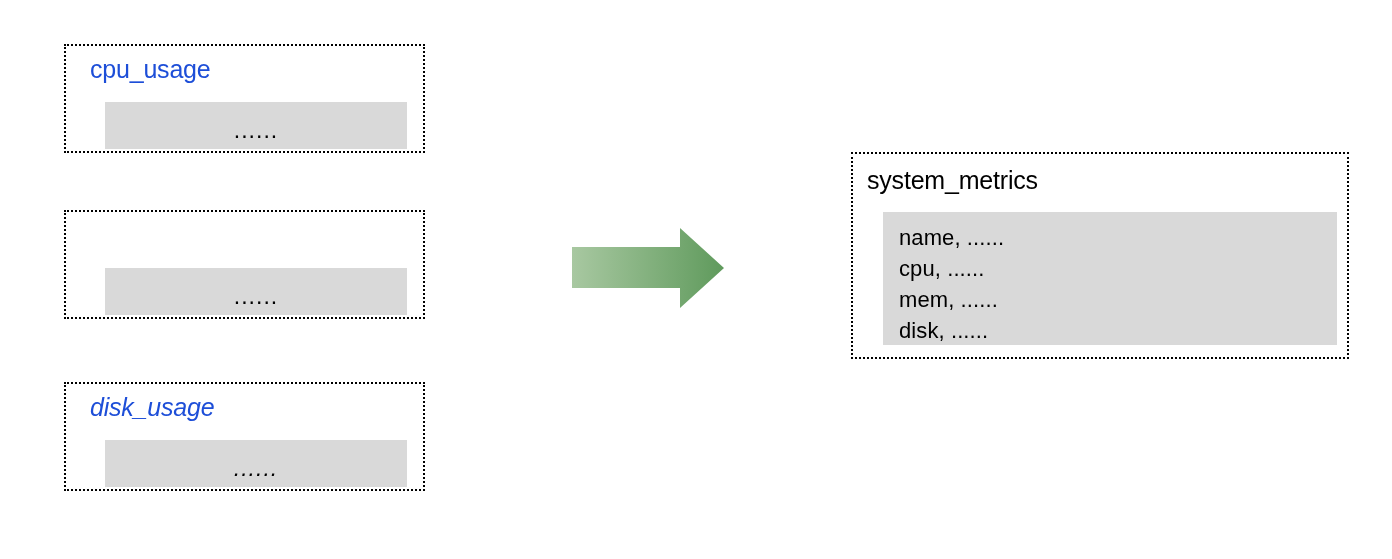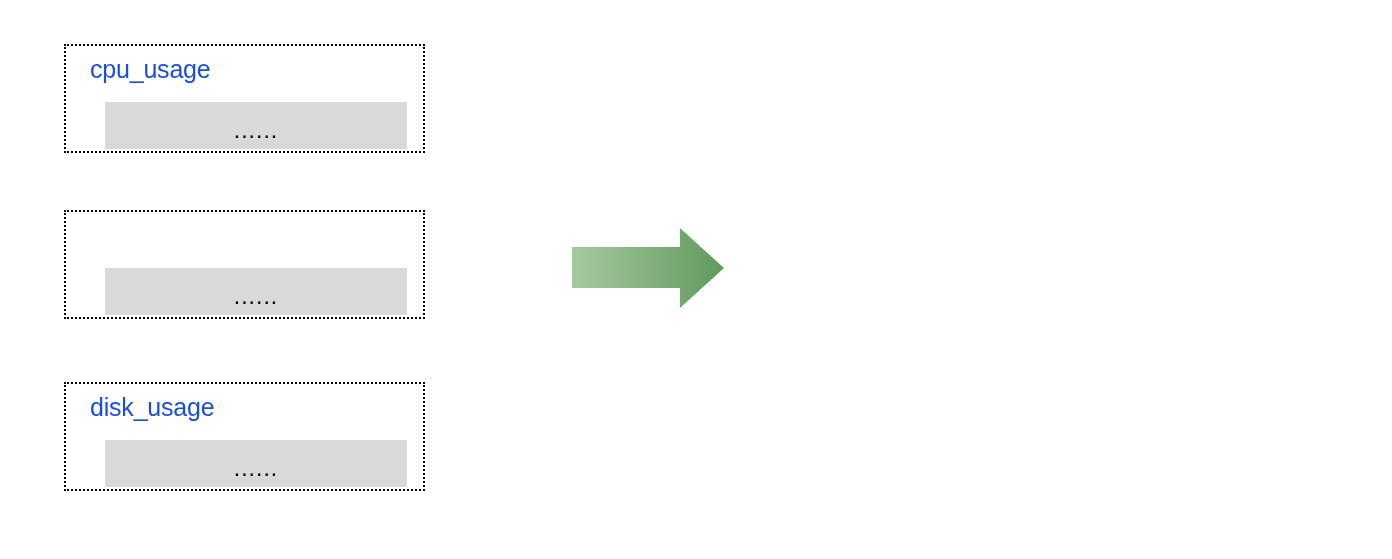--- a/index.html
+++ b/index.html
@@ -54,21 +54,21 @@
     font-size: 23px;
     line-height: 23px;
     color: #000000;
     letter-spacing: 1px;
     transform: translateY(5px);
   }
 
   
   #box-cpu  { left: 64px;  top: 44px;  width: 361px; height: 109px; }
   #box-mem  { left: 64px;  top: 210px; width: 361px; height: 109px; }
-  #box-disk { left: 64px;  top: 382px; width: 361px; height: 109px; }
+  #box-disk { left: 64px;  top: 382px; width: 361px; height: 109px; font-style: italic; }
 
   .entity-body-left { left: 39px; top: 56px; width: 302px; height: 47px; }
 
   
   #arrow-wrap {
     position: absolute;
     left: 572px;
     top: 225px;
     width: 155px;
     height: 86px;
@@ -144,14 +144,23 @@
       <defs>
         <linearGradient id="arrowGrad" x1="0" y1="0" x2="1" y2="0">
           <stop offset="0%" stop-color="#a8c8a1"></stop>
           <stop offset="100%" stop-color="#5f9a5c"></stop>
         </linearGradient>
       </defs>
       <polygon points="0,22 108,22 108,3 152,43 108,83 108,63 0,63" fill="url(#arrowGrad)"></polygon>
     </svg>
   </div>
 
+  <div id="box-metrics">
+    <div id="metrics-title">system_metrics</div>
+    <div id="metrics-body">
+      <div class="field-line">name, ......</div>
+      <div class="field-line">cpu, ......</div>
+      <div class="field-line">mem, ......</div>
+      <div class="field-line">disk, ......</div>
+    </div>
+  </div>
 
 </div>
 
 </body></html>

